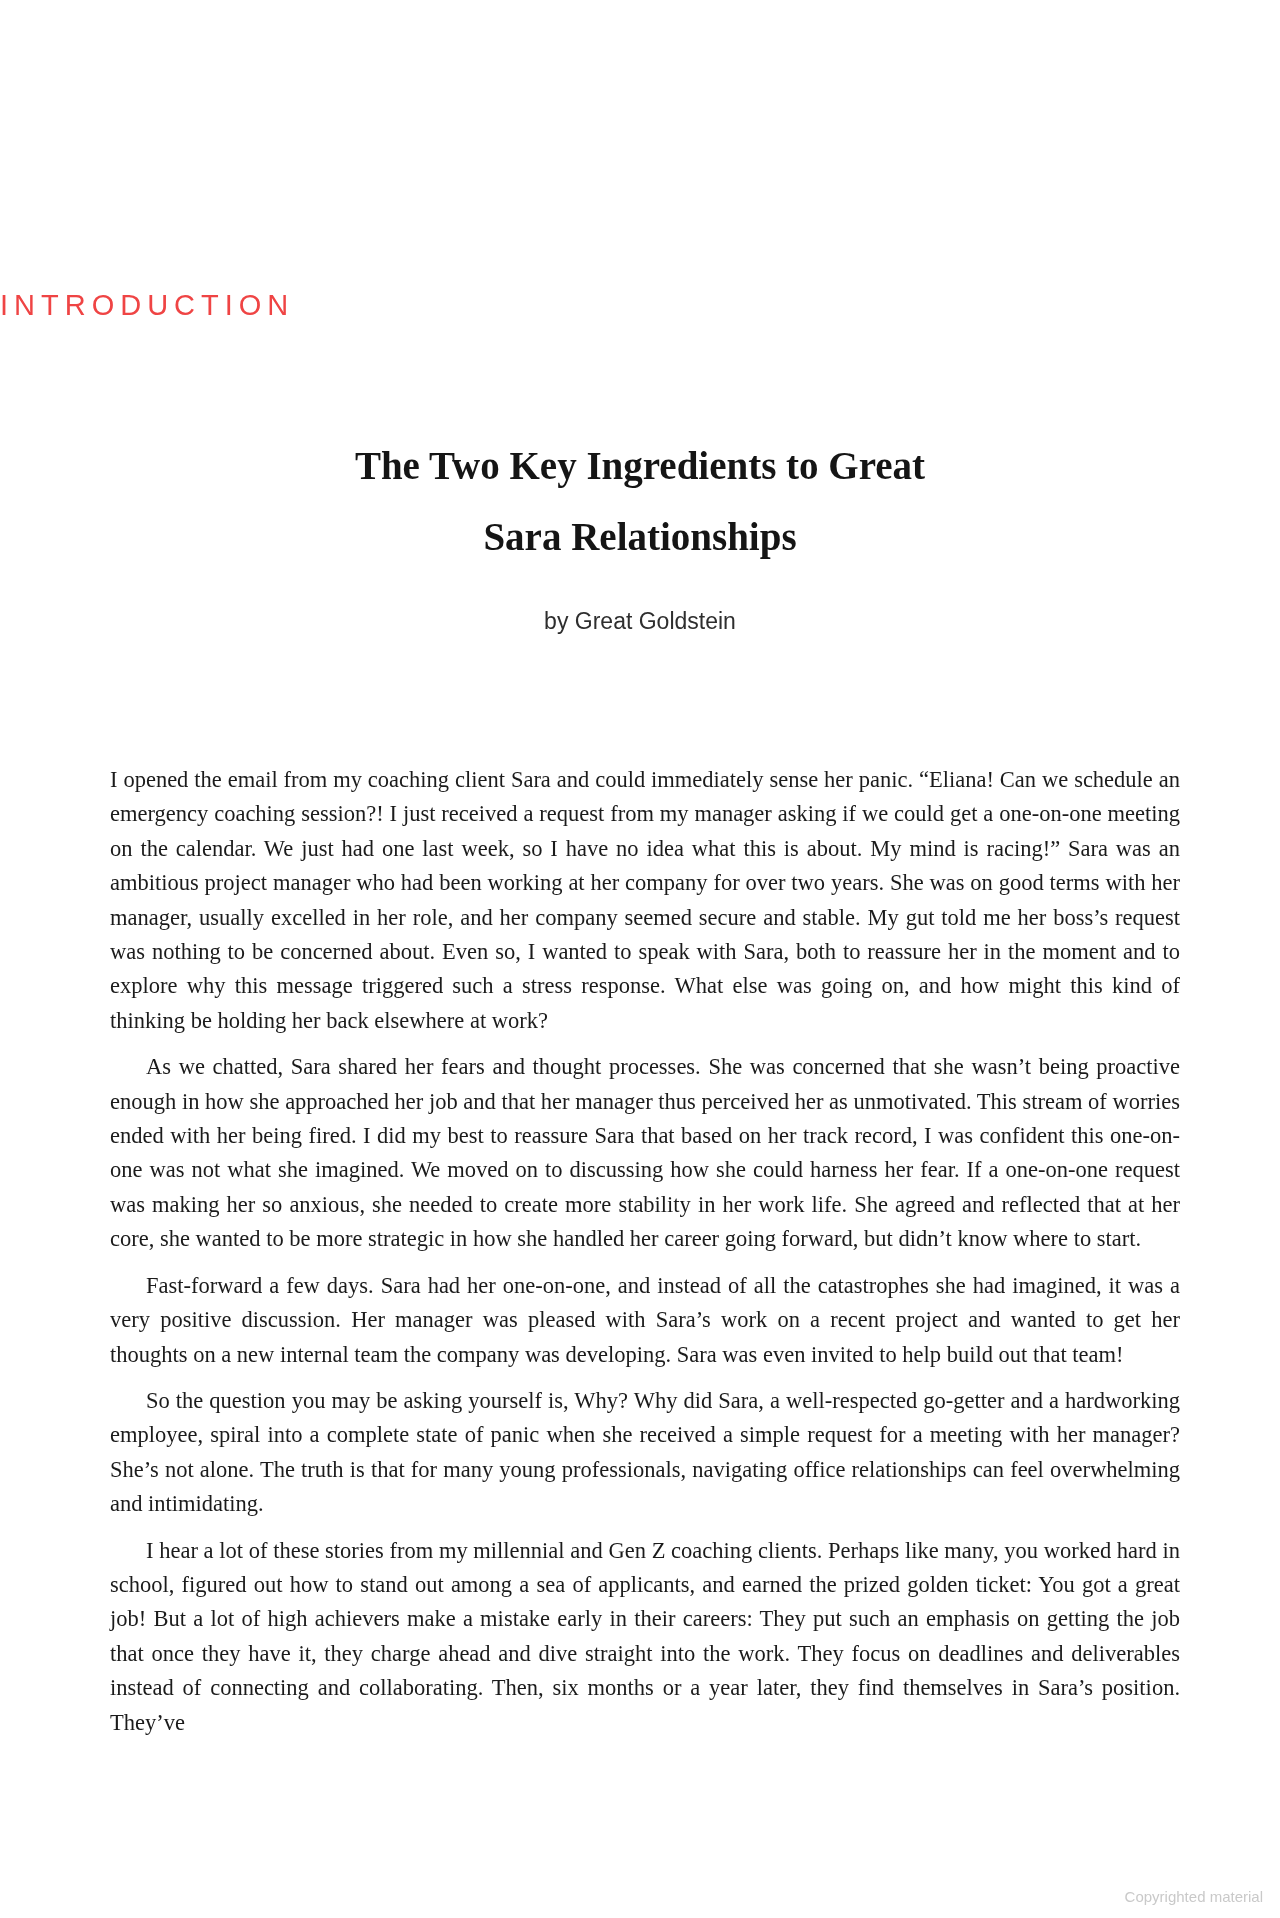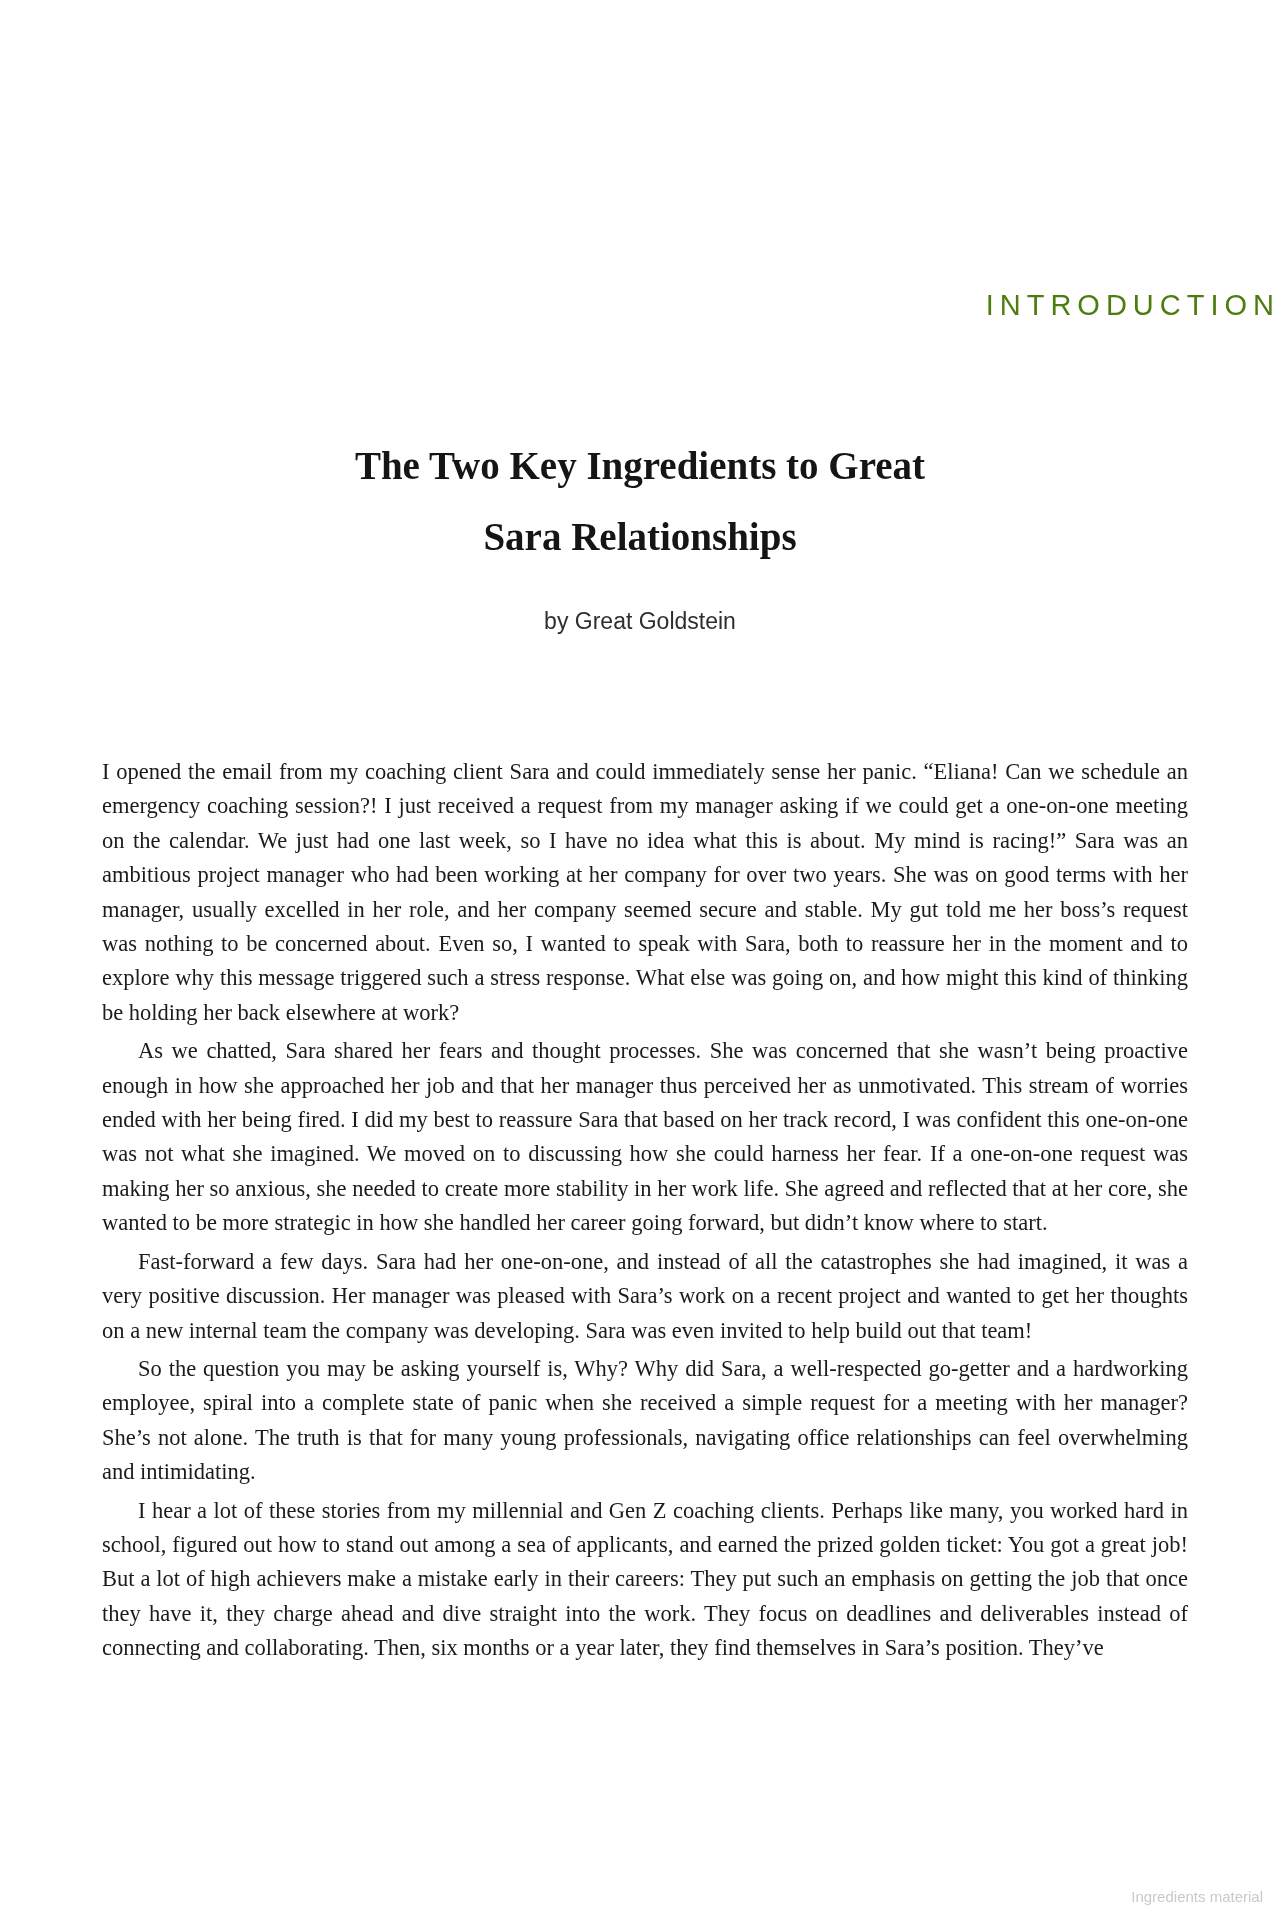--- a/index.html
+++ b/index.html
@@ -8,26 +8,26 @@
     width: 1280px;
     height: 1918px;
     background: #ffffff;
     overflow: hidden;
   }
   .kicker {
     position: absolute;
     top: 289px;
     left: 0;
     width: 100%;
-    text-align: right;
+    text-align: left;
     font-family: "Liberation Sans", sans-serif;
     font-size: 29px;
     font-weight: 400;
     letter-spacing: 6px;
-    color: #4d7c0f;
+    color: #ef4444;
   }
   .title {
     position: absolute;
     top: 430px;
     left: 0;
     width: 100%;
     text-align: center;
     font-family: "Liberation Serif", serif;
     font-size: 39px;
     line-height: 71px;
@@ -49,21 +49,21 @@
     position: absolute;
     left: 98px;
     top: 751px;
     width: 1094px;
     font-family: "Liberation Serif", serif;
     font-size: 22.5px;
     line-height: 34.4px;
     text-align: justify;
     color: #1b1b1b;
   }
-  .article-body p { margin: 4px; }
+  .article-body p { margin: 12px; }
   .article-body p.indent { text-indent: 36px; }
   .em { }
   .watermark {
     position: absolute;
     right: 17px;
     bottom: 13px;
     font-family: "Liberation Sans", sans-serif;
     font-size: 15px;
     color: #c9c9c9;
   }
@@ -83,15 +83,15 @@
   <div class="byline">by Great Goldstein</div>
 
   <div class="article-body">
       <p><span>I opened the email from my coaching client Sara and could immediately sense her panic. “Eliana! Can we schedule an emergency coaching session?! I just received a request from my manager asking if we could get a one-on-one meeting on the calendar. We just had one last week, so I have no idea what this is about. My mind is racing!” Sara was an ambitious project manager who had been working at her company for over two years. She was on good terms with her manager, usually excelled in her role, and her company seemed secure and stable. My gut told me her boss’s request was nothing to be concerned about. Even so, I wanted to speak with Sara, both to reassure her in the moment and to explore why this message triggered such a stress response. What else was going on, and how might this kind of thinking be holding her back elsewhere at work?</span></p>
       <p class="indent"><span>As we chatted, Sara shared her fears and thought processes. She was concerned that she wasn’t being proactive enough in how she approached her job and that her manager thus perceived her as unmotivated. This stream of worries ended with her being fired. I did my best to reassure Sara that based on her track record, I was confident this one-on-one was not what she imagined. We moved on to discussing how she could harness her fear. If a one-on-one request was making her so anxious, she needed to create more stability in her work life. She agreed and reflected that at her core, she wanted to be more strategic in how she handled her career going forward, but didn’t know where to start.</span></p>
       <p class="indent"><span>Fast-forward a few days. Sara had her one-on-one, and instead of all the catastrophes she had imagined, it was a very positive discussion. Her manager was pleased with Sara’s work on a recent project and wanted to get her thoughts on a new internal team the company was developing. Sara was even invited to help build out that team!</span></p>
       <p class="indent"><span>So the question you may be asking yourself is, </span><span class="em">Why?</span><span> Why did Sara, a well-respected go-getter and a hardworking employee, spiral into a complete state of panic when she received a simple request for a meeting with her manager? She’s not alone. The truth is that for many young professionals, navigating office relationships can feel overwhelming and intimidating.</span></p>
       <p class="indent"><span>I hear a lot of these stories from my millennial and Gen Z coaching clients. Perhaps like many, you worked hard in school, figured out how to stand out among a sea of applicants, and earned the prized golden ticket: You got a great job! But a lot of high achievers make a mistake early in their careers: They put such an emphasis on getting the job that once they have it, they charge ahead and dive straight into the work. They focus on deadlines and deliverables instead of connecting and collaborating. Then, six months or a year later, they find themselves in Sara’s position. They’ve</span></p>
     </div>
 
-  <div class="watermark">Ingredients material</div>
+  <div class="watermark">Copyrighted material</div>
 
 </div>
 
 </body></html>

